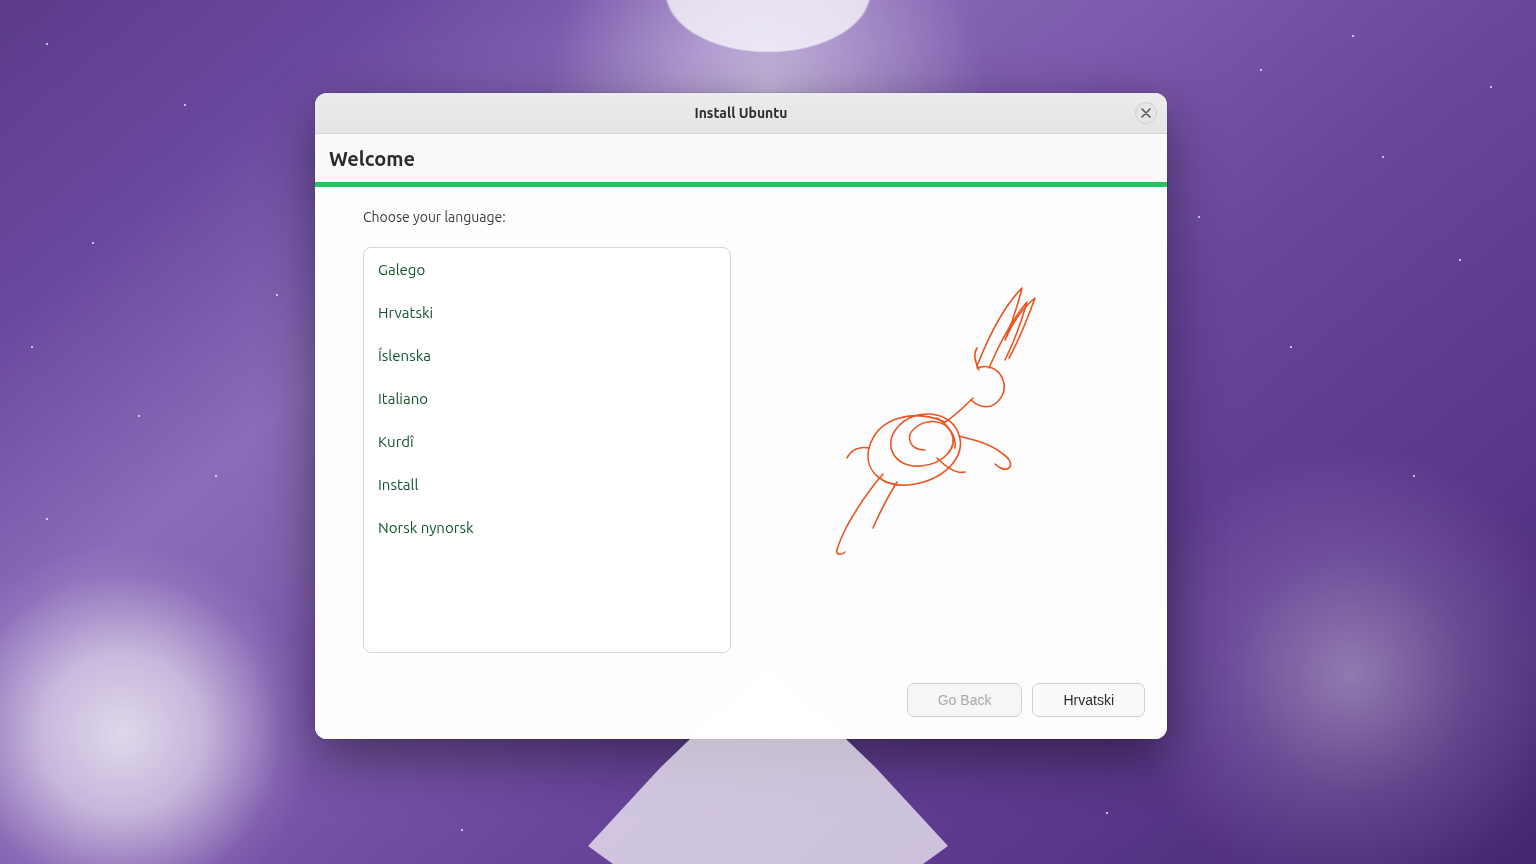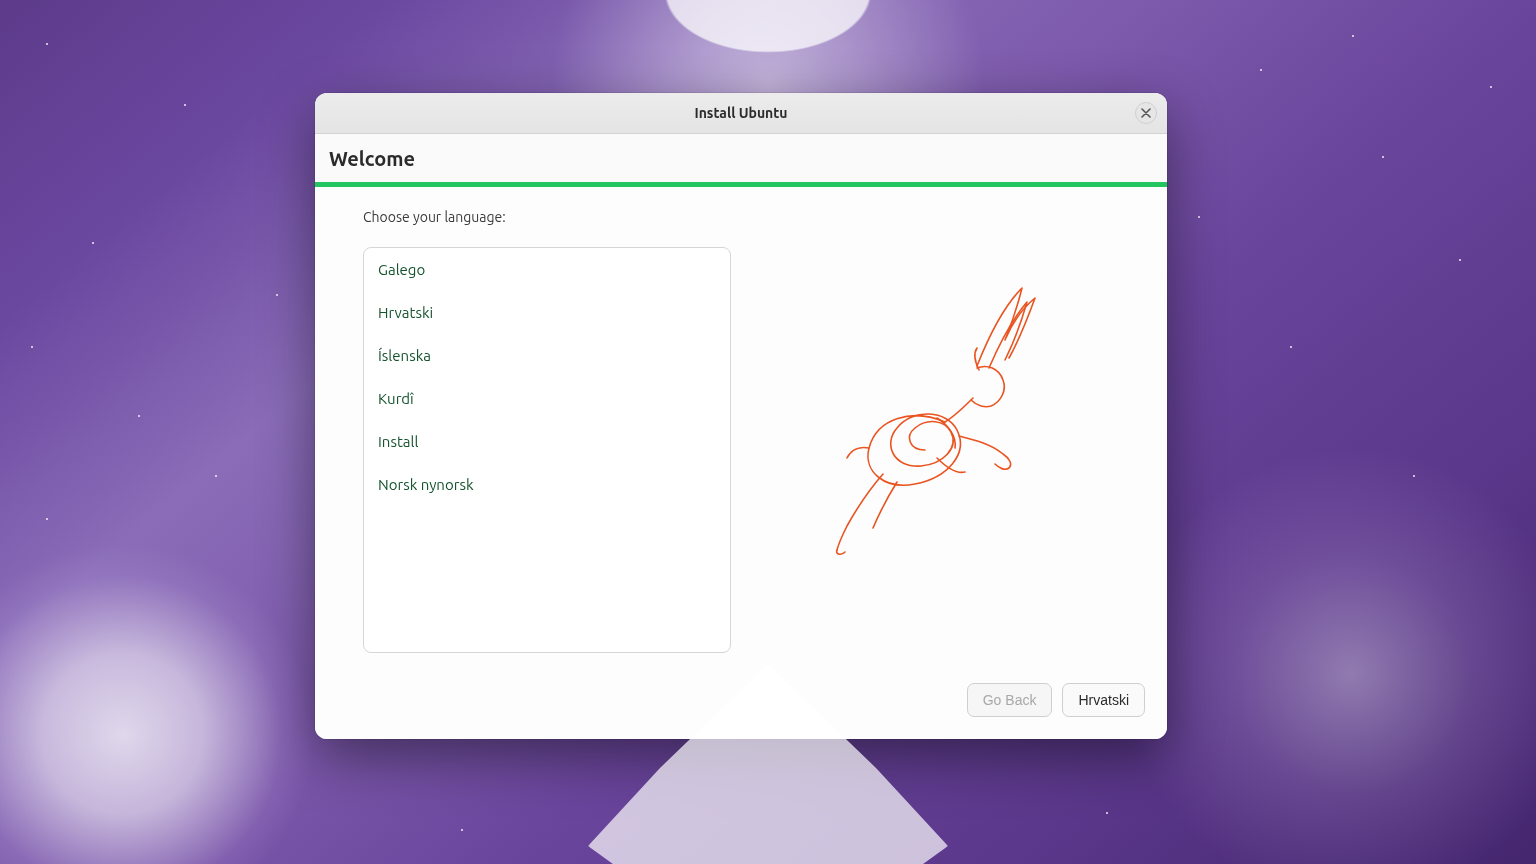--- a/index.html
+++ b/index.html
@@ -140,21 +140,21 @@
     .mascot svg { width: 100%; height: 100%; }
 
     .footer {
       display: flex;
       justify-content: flex-end;
       gap: 10px;
       padding: 12px 22px 22px 22px;
       background: #fdfdfd;
     }
     .btn {
-      padding: 8px 15px;
+      padding: 8px 30px;
       font-size: 14px;
       border-radius: 7px;
       border: 1px solid #cfcfcf;
       background: #fafafa;
       color: #2b2b2b;
       cursor: pointer;
       font-weight: 500;
     }
     .btn[disabled] {
       color: #a8a8a8;
@@ -200,20 +200,21 @@
     <h1>Welcome</h1>
   </div>
 
   <div class="content">
     <div class="left">
       <div class="prompt">Choose your language:</div>
       <div class="list">
         <div class="list-item">Galego</div>
         <div class="list-item">Hrvatski</div>
         <div class="list-item">Íslenska</div>
+        <div class="list-item">Italiano</div>
         <div class="list-item">Kurdî</div>
         <div class="list-item">Install</div>
         <div class="list-item">Norsk nynorsk</div>
       </div>
     </div>
 
     <div class="right">
       <div class="mascot">
         <svg viewBox="0 0 280 300">
           <g fill="none" stroke="#e95420" stroke-width="1.6" stroke-linecap="round" stroke-linejoin="round">

